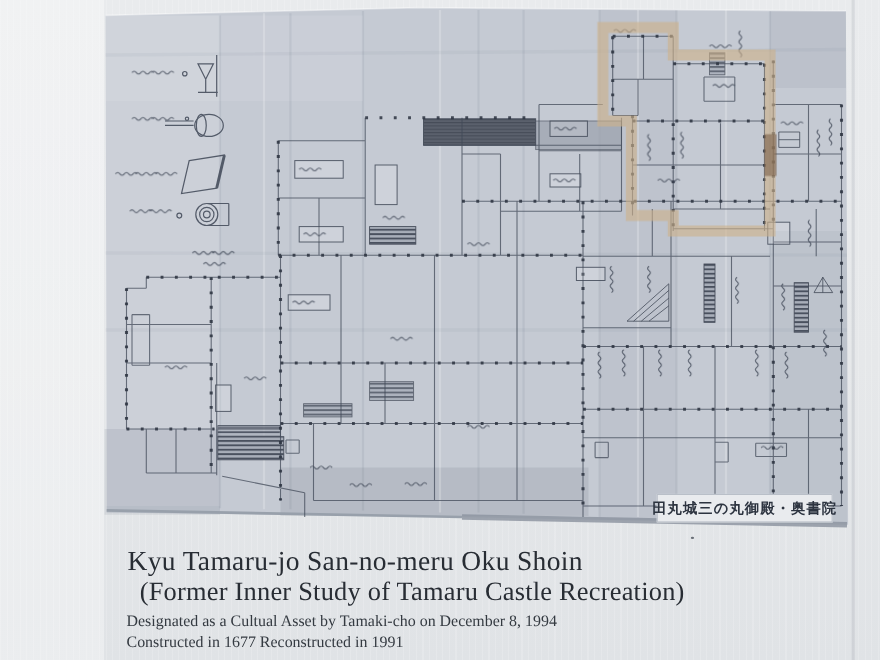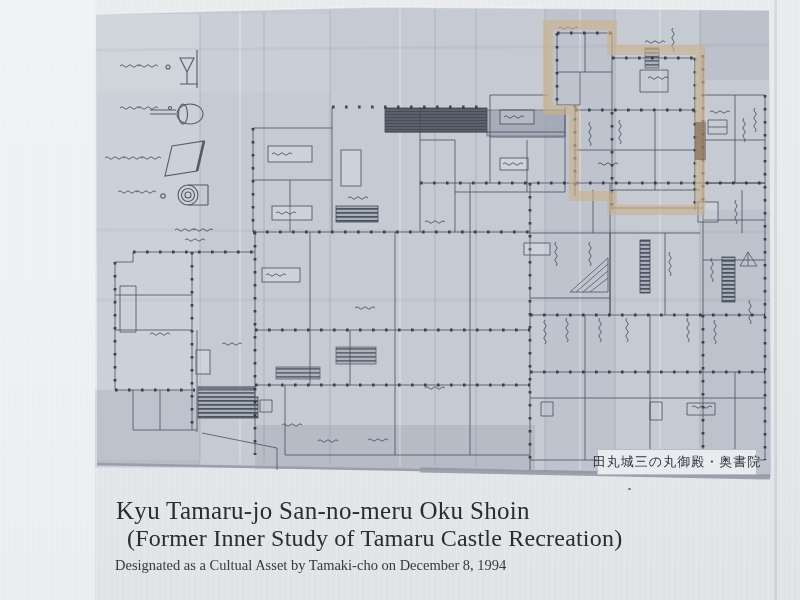--- a/index.html
+++ b/index.html
@@ -13,21 +13,21 @@
   }
   .photo::after{ 
     content:"";position:absolute;top:0;left:774px;width:3px;height:600px;
     background:rgba(60,70,85,.10);
   }
   .plan-svg{position:absolute;left:0;top:0;}
   .plan-caption{
     position:absolute;left:597px;top:449px;width:158px;height:24px;
     background:#e9ebee;border:1px solid #b9bfc8;
     display:flex;align-items:center;justify-content:center;
-    font-family:"DejaVu Sans", sans-serif;font-size:13px;font-weight:normal;
+    font-family:"DejaVu Sans", sans-serif;font-size:13px;font-weight:bold;
     color:#2d3440;letter-spacing:1px;white-space:nowrap;
   }
   .t1{position:absolute;left:116px;top:497px;font-size:25px;color:#282d34;letter-spacing:.3px;}
   .t2{position:absolute;left:113px;top:525px;font-size:24px;color:#282d34;letter-spacing:.2px;margin-left:14px;}
   .s1{position:absolute;left:115px;top:557px;font-size:14.5px;color:#343a41;text-align:center;}
   .s2{position:absolute;left:115px;top:576px;font-size:14.5px;color:#343a41;}
   .speck{position:absolute;width:3px;height:2px;background:#6a7078;border-radius:50%;}
 </style>
 </head>
 <body>
@@ -212,15 +212,16 @@
     </g>
   </svg>
 
   <div class="plan-caption">
     <span>田丸城三の丸御殿・奥書院</span>
   </div>
 
   <div class="t1">Kyu Tamaru-jo San-no-meru Oku Shoin</div>
   <div class="t2">(Former Inner Study of Tamaru Castle Recreation)</div>
   <div class="s1">Designated as a Cultual Asset by Tamaki-cho on December 8, 1994</div>
+  <div class="s2">Constructed in 1677 Reconstructed in 1991</div>
 
   <div class="speck" style="left:628px;top:488px;"></div>
 </div>
 
 </body></html>

